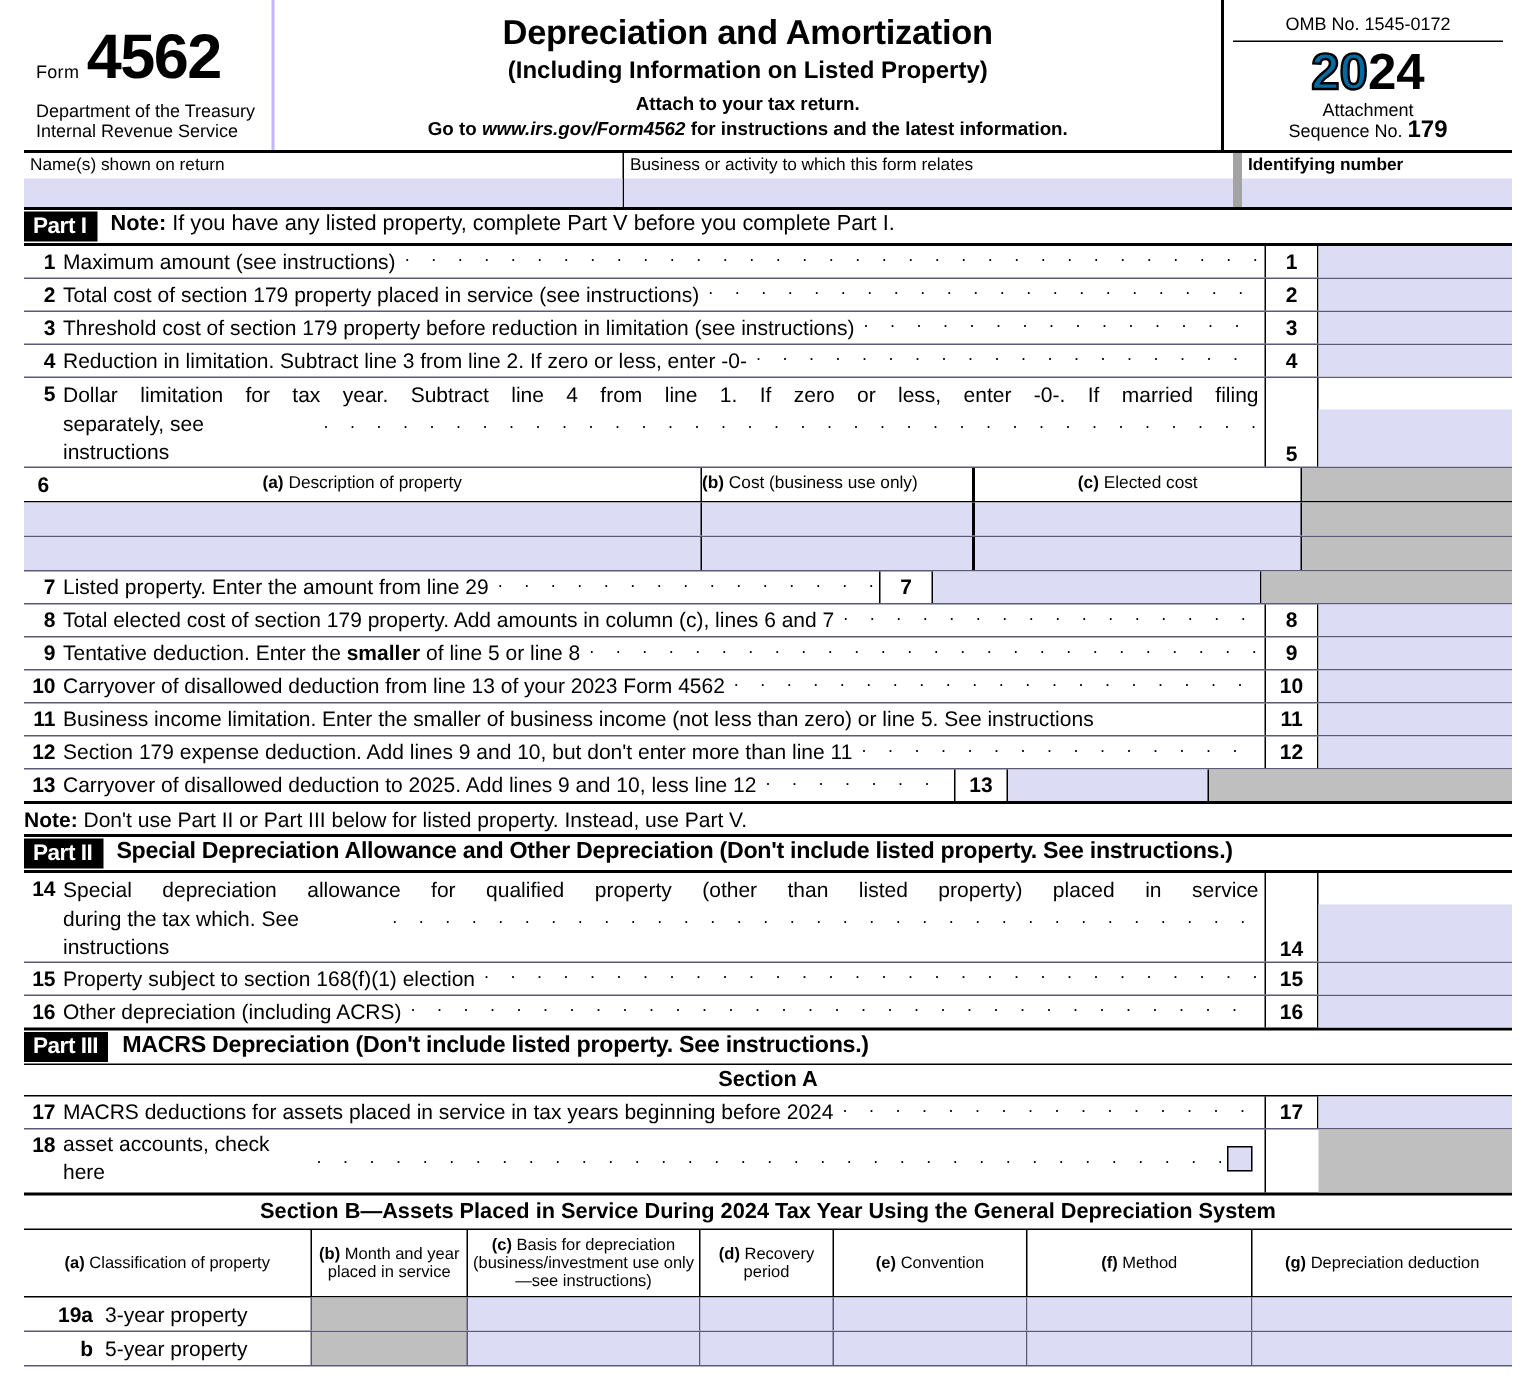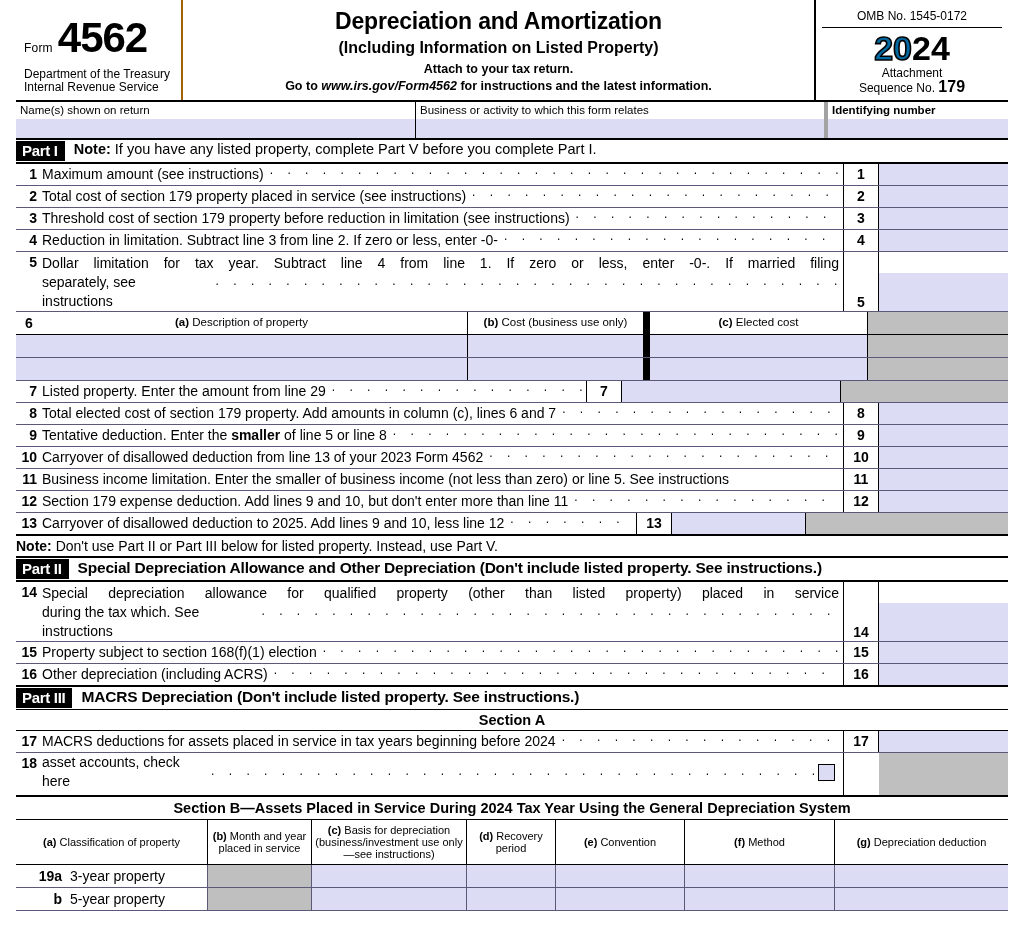--- a/index.html
+++ b/index.html
@@ -20,40 +20,40 @@
            letter-spacing:5.5px;font-size:12px;color:#000;
            padding-left:6px;position:relative;top:-1px;}
 
   
   .hdr{display:flex;height:100px;margin:0 16px 0 16px;align-items:stretch;}
   .hdr-left{width:165px;position:relative;}
   .hdr-left .formline{position:absolute;left:8px;top:18px;display:flex;align-items:baseline;}
   .hdr-left .formword{font-size:12px;letter-spacing:.2px;}
   .hdr-left .formnum{font-size:42px;font-weight:bold;letter-spacing:-1px;line-height:40px;margin-left:5px;}
   .hdr-left .dept{position:absolute;left:8px;top:68px;font-size:12px;line-height:13px;}
-  .hdr-mid{flex:1;border-left:2px solid #a16207;border-right:2px solid #000;text-align:center;padding-top:8px;}
+  .hdr-mid{flex:1;border-left:2px solid #c4b5fd;border-right:2px solid #000;text-align:center;padding-top:8px;}
   .t1{font-size:23px;font-weight:bold;letter-spacing:-.2px;}
   .t2{font-size:16px;font-weight:bold;margin-top:4px;}
   .t3{font-size:12.5px;font-weight:bold;margin-top:5px;}
   .t4{font-size:12.5px;font-weight:bold;margin-top:3px;}
   .hdr-right{width:192px;text-align:center;padding-top:9px;}
   .omb{font-size:12px;}
   .omb-rule{border-bottom:1px solid #000;margin:4px 6px 0 6px;}
   .yr{font-size:34px;font-weight:bold;line-height:36px;margin-top:2px;letter-spacing:0px;}
   .yr .outline{color:#0369a1;-webkit-text-stroke:1.6px #000;}
   .attach{font-size:12px;line-height:13px;margin-top:1px;}
   .attach .seq{font-size:16px;font-weight:bold;}
 
   
   .namerow{margin:0 16px;border-top:2px solid #000;display:flex;height:36px;}
   .namecell{position:relative;box-sizing:border-box;}
   .namecell .lbl{font-size:11.5px;padding:2px 0 0 4px;}
   .namecell .inp{position:absolute;left:0;right:0;bottom:0;height:19px;}
   .nc1{width:400px;border-right:1px solid #000;}
-  .nc2{width:412px;border-right:4px solid #a3a3a3;}
+  .nc2{width:412px;border-right:6px solid #a3a3a3;}
   .nc3{flex:1;}
 
   
   .partrow{margin:0 16px;border-top:2px solid #000;display:flex;align-items:flex-start;}
   .partbox{background:#000;color:#fff;font-weight:bold;font-size:15px;
            padding:1px 7px 2px 6px;margin:1px 0 1px 0;white-space:nowrap;
            letter-spacing:-.3px;}
   .parttitle{font-size:15.5px;font-weight:bold;margin-left:9px;line-height:19px;letter-spacing:-.2px;}
   .partnote{font-size:14.5px;margin-left:9px;line-height:19px;}
 
@@ -69,21 +69,21 @@
   .amt{width:129px;flex:0 0 auto;box-sizing:border-box;}
 
   
   .just{font-size:14px;line-height:19px;text-align:justify;text-align-last:justify;padding:2px 0 0 0;}
   .just2{font-size:14px;line-height:19px;padding:0;}
 
   
   .t6head{display:flex;border-bottom:1px solid #000;height:22px;}
   .t6r{display:flex;height:22px;border-bottom:1px solid #5a5a78;}
   .c6a{width:452px;box-sizing:border-box;border-right:1px solid #000;font-size:11.5px;text-align:center;padding-top:4px;}
-  .c6b{width:182px;box-sizing:border-box;border-right:7px solid #000000;font-size:11.5px;text-align:center;padding-top:4px;}
+  .c6b{width:182px;box-sizing:border-box;border-right:2px solid #000000;font-size:11.5px;padding-top:4px;}
   .c6c{width:218px;box-sizing:border-box;border-right:1px solid #000;font-size:11.5px;text-align:center;padding-top:4px;}
   .c6d{flex:1;}
 
   
   .secthead{margin:0 16px;border-top:2px solid #000;text-align:center;font-size:14.5px;font-weight:bold;padding:3px 0 3px 0;}
   .sectheadA{margin:0 16px;border-top:1px solid #000;text-align:center;font-size:14.5px;font-weight:bold;padding:2px 0 2px 0;}
   .bhead{margin:0 16px;display:flex;border-top:1px solid #000;border-bottom:1px solid #000;height:44px;}
   .bh{box-sizing:border-box;border-right:1px solid #000;font-size:11px;line-height:12px;
       display:flex;align-items:center;justify-content:center;text-align:center;padding:0 3px;}
   .bh:last-child{border-right:none;}

